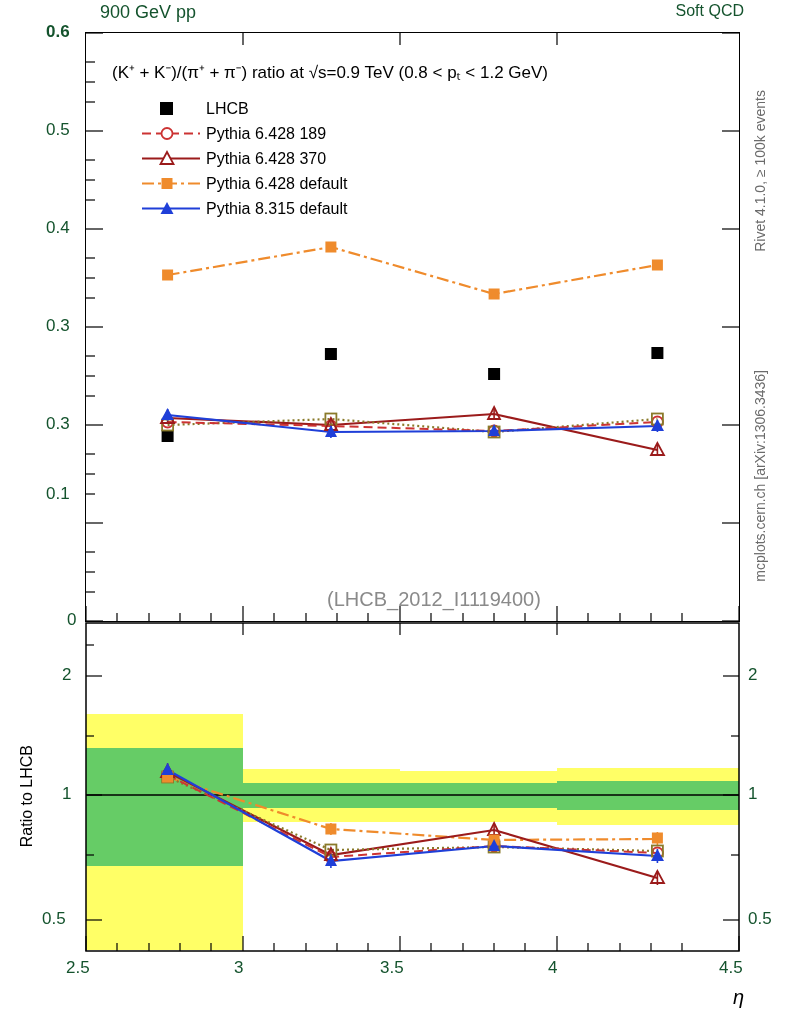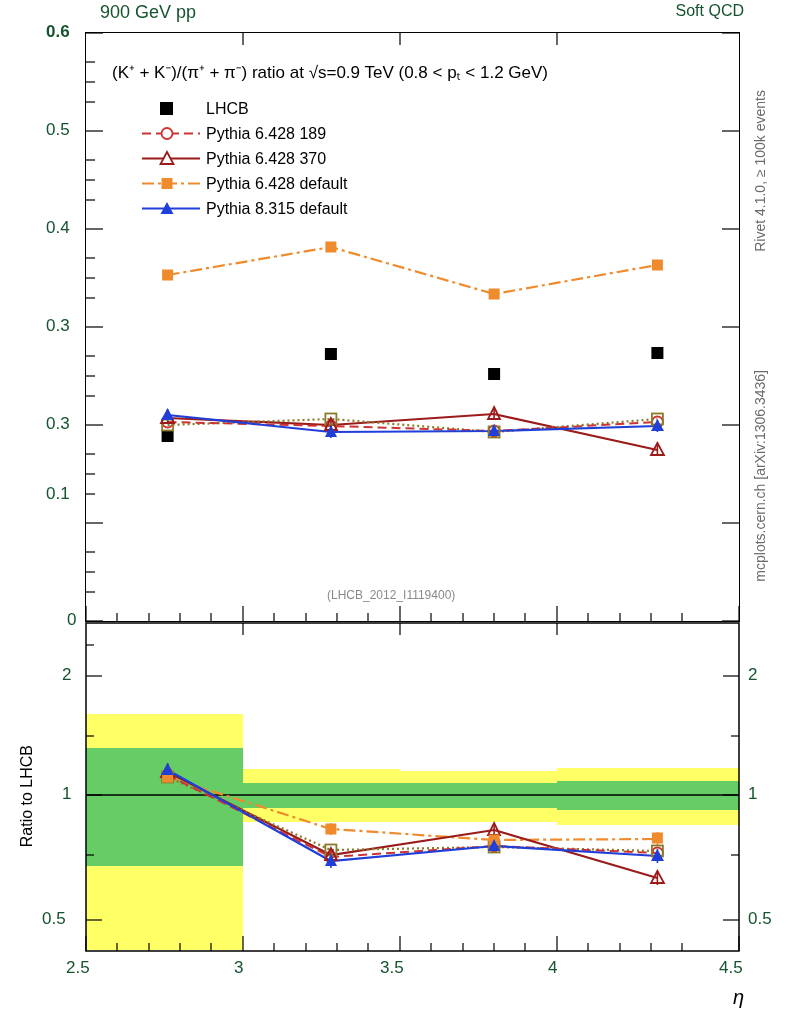--- a/index.html
+++ b/index.html
@@ -301,21 +301,21 @@
   <div class="abs txt" style="left:234px;top:958px;">3</div>
   <div class="abs txt" style="left:380px;top:958px;">3.5</div>
   <div class="abs txt" style="left:548px;top:958px;">4</div>
   <div class="abs txt" style="left:719px;top:958px;">4.5</div>
 
   <div class="abs" style="left:733px;top:986px;font-size:20px;font-style:italic;">η</div>
   <div class="abs vtxt" style="left:18px;top:745px;font-size:16px;">Ratio to LHCB</div>
 
   <div class="abs" style="left:112px;top:60px;font-size:17px;white-space:nowrap;">(K⁺ + K⁻)/(π⁺ + π⁻) ratio at √s=0.9 TeV (0.8 &lt; pₜ &lt; 1.2 GeV)</div>
 
-  <div class="abs gray" style="left:327px;top:588px;font-size:12px;">(LHCB_2012_I1119400)</div>
+  <div class="abs gray" style="left:327px;top:588px;font-size:20px;">(LHCB_2012_I1119400)</div>
 
   <div class="abs" id="legend">
     <div class="legrow">
       <div class="legmark">
         <svg width="62" height="25">
             <rect x="20" y="6" width="13" height="13" fill="#000"></rect>
           </svg>
       </div>
       <div class="leglabel">LHCB</div>
     </div>

